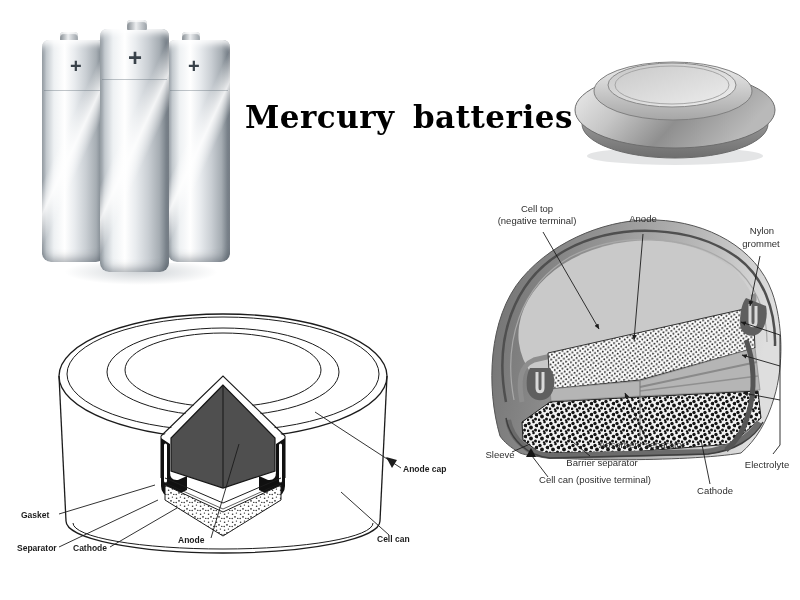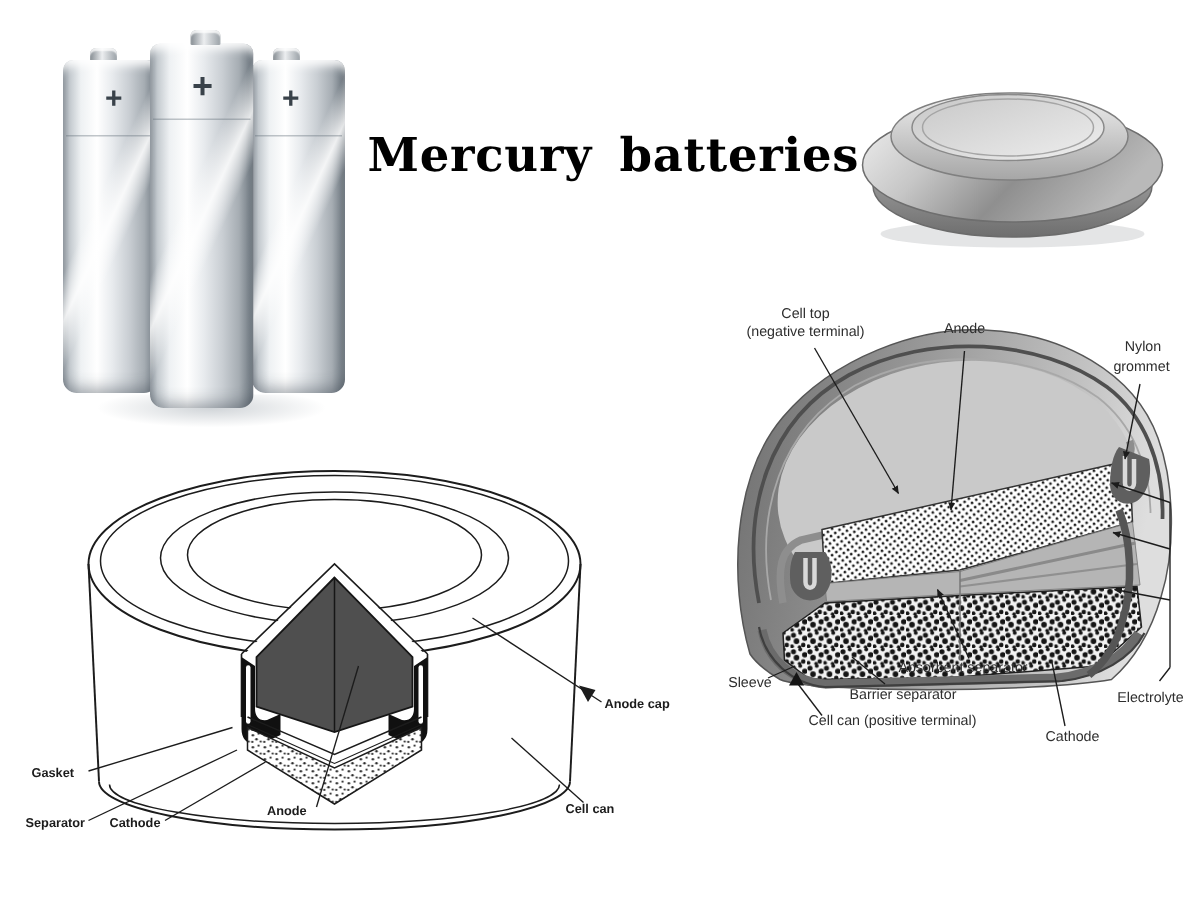--- a/index.html
+++ b/index.html
@@ -1,19 +1,19 @@
 <!DOCTYPE html>
 <html><head>
 <meta charset="utf-8">
 <style>
   html,body{margin:0;padding:0;background:#fff;}
   .slide{position:relative;width:800px;height:600px;background:#ffffff;overflow:hidden;
          font-family:"Liberation Sans",sans-serif;}
   
-  .title{position:absolute;left:243px;top:84px;margin:2px;font-family:"DejaVu Serif",serif;
+  .title{position:absolute;left:243px;top:97px;margin:2px;font-family:"DejaVu Serif",serif;
          font-weight:700;font-size:31px;color:#000;letter-spacing:.5px;word-spacing:7px;}
   
   .batteries{position:absolute;left:35px;top:15px;width:212px;height:278px;}
   .battery{position:absolute;border-radius:7px 7px 9px 9px;
     background:
       linear-gradient(115deg, rgba(255,255,255,0) 40%, rgba(255,255,255,.85) 49%, rgba(255,255,255,0) 58%),
       linear-gradient(90deg,#8f979e 0%,#c3c9ce 7%,#eef1f3 19%,#ffffff 36%,#e8ebee 52%,#c9ced3 70%,#a6adb3 86%,#79828a 96%,#6d757d 100%);
     box-shadow: inset 0 -9px 10px -6px rgba(55,65,75,.45), inset 0 8px 6px -4px rgba(255,255,255,.9);}
   .batt-center{left:65px;top:14px;width:69px;height:243px;z-index:3;}
   .batt-left{left:7px;top:25px;width:63px;height:222px;z-index:1;}

